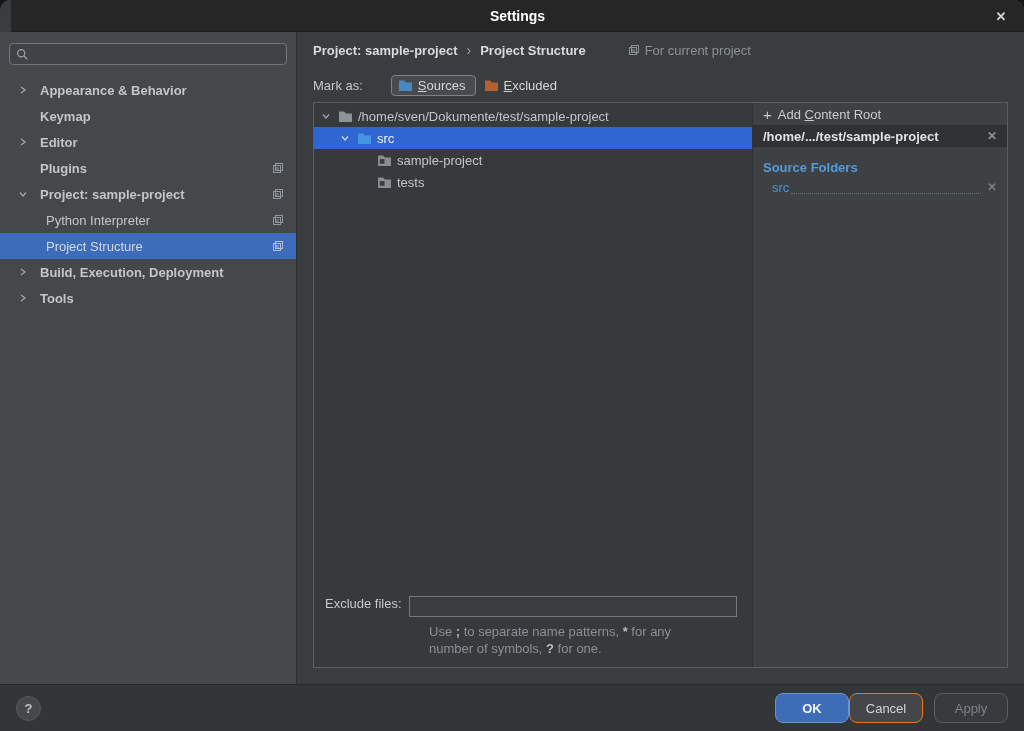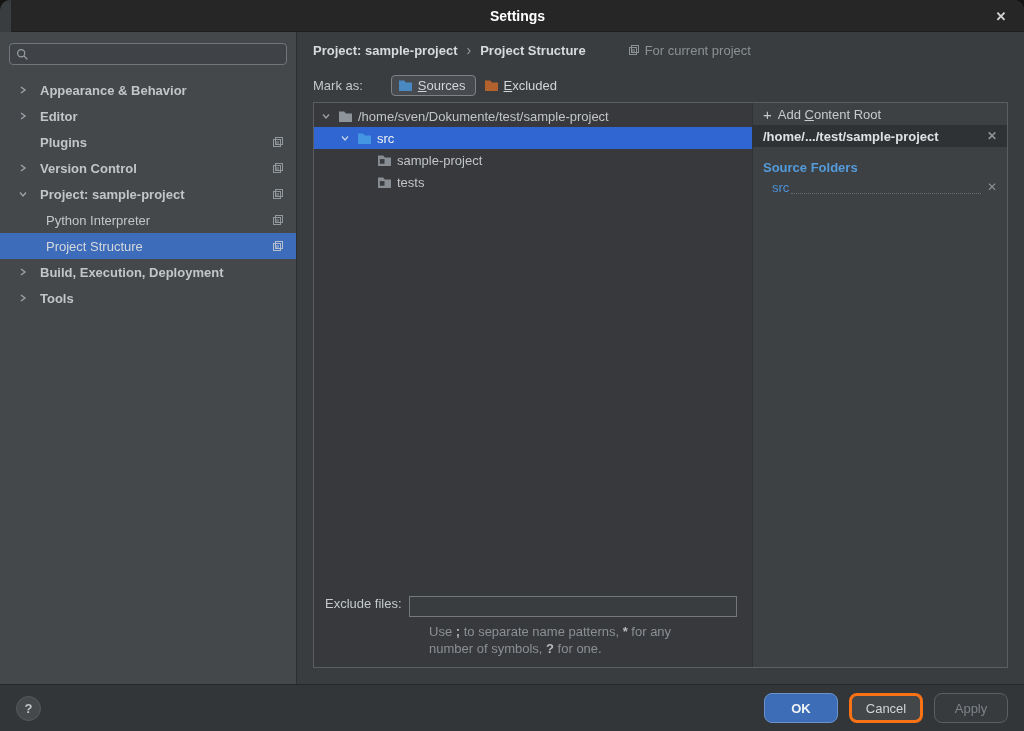--- a/index.html
+++ b/index.html
@@ -89,21 +89,21 @@
   
   .footer { flex:0 0 47px; background:#333639; border-top:1px solid #272929;
     display:flex; align-items:center; padding:0 16px; }
   .help { width:25px; height:25px; border-radius:50%; background:#45494c;
     border:1px solid #55595c; color:#c1c4c6; display:flex; align-items:center;
     justify-content:center; font-weight:bold; cursor:default; }
   .spacer { flex:1; }
   .btn { height:30px; min-width:74px; border-radius:8px; display:flex;
     align-items:center; justify-content:center; padding:0 12px; cursor:default; }
   .btn.ok { background:#3c6db6; border:1px solid #6b92cd; color:#f0f3f5; font-weight:bold; }
-  .btn.cancel { background:#43474a; border:3px solid #f97316; color:#d2d4d6; margin-left:11px; }
+  .btn.cancel { background:#43474a; border:1px solid #f97316; color:#d2d4d6; }
   .btn.apply { background:#383b3e; border:1px solid #5a5f63; color:#7e8387; margin-left:11px; }
 </style>
 </head>
 <body>
 
 <div class="window">
 
   <div class="titlebar">
     <span class="title">Settings</span>
     <span class="tb-close">✕</span>
@@ -123,46 +123,33 @@
       </div>
 
       <div class="s-item">
         <span class="chev">
             <svg width="10" height="10" viewBox="0 0 10 10">
               <polyline points="3,2 7,5 3,8" fill="none" stroke="#9da1a5" stroke-width="1.4"></polyline>
             </svg>
           </span>
         <span class="s-label">Appearance &amp; Behavior</span>
       </div>
+      <div class="s-item no-chev">
+        <span class="s-label">Keymap</span>
+      </div>
       <div class="s-item">
         <span class="chev">
             <svg width="10" height="10" viewBox="0 0 10 10">
               <polyline points="3,2 7,5 3,8" fill="none" stroke="#9da1a5" stroke-width="1.4"></polyline>
             </svg>
           </span>
         <span class="s-label">Editor</span>
       </div>
       <div class="s-item no-chev">
         <span class="s-label">Plugins</span>
-        <span class="proj-ic">
-            <svg width="12" height="12" viewBox="0 0 12 12" fill="none" stroke="#9aa0a4" stroke-width="1">
-              <rect x="3.5" y="1.5" width="7" height="7"></rect>
-              <rect x="1.5" y="3.5" width="7" height="7"></rect>
-              <line x1="3" y1="6" x2="7" y2="6"></line>
-              <line x1="3" y1="8" x2="7" y2="8"></line>
-            </svg>
-          </span>
-      </div>
-      <div class="s-item">
-        <span class="chev">
-            <svg width="10" height="10" viewBox="0 0 10 10">
-              <polyline points="3,2 7,5 3,8" fill="none" stroke="#9da1a5" stroke-width="1.4"></polyline>
-            </svg>
-          </span>
-        <span class="s-label">Version Control</span>
         <span class="proj-ic">
             <svg width="12" height="12" viewBox="0 0 12 12" fill="none" stroke="#9aa0a4" stroke-width="1">
               <rect x="3.5" y="1.5" width="7" height="7"></rect>
               <rect x="1.5" y="3.5" width="7" height="7"></rect>
               <line x1="3" y1="6" x2="7" y2="6"></line>
               <line x1="3" y1="8" x2="7" y2="8"></line>
             </svg>
           </span>
       </div>
       <div class="s-item">

